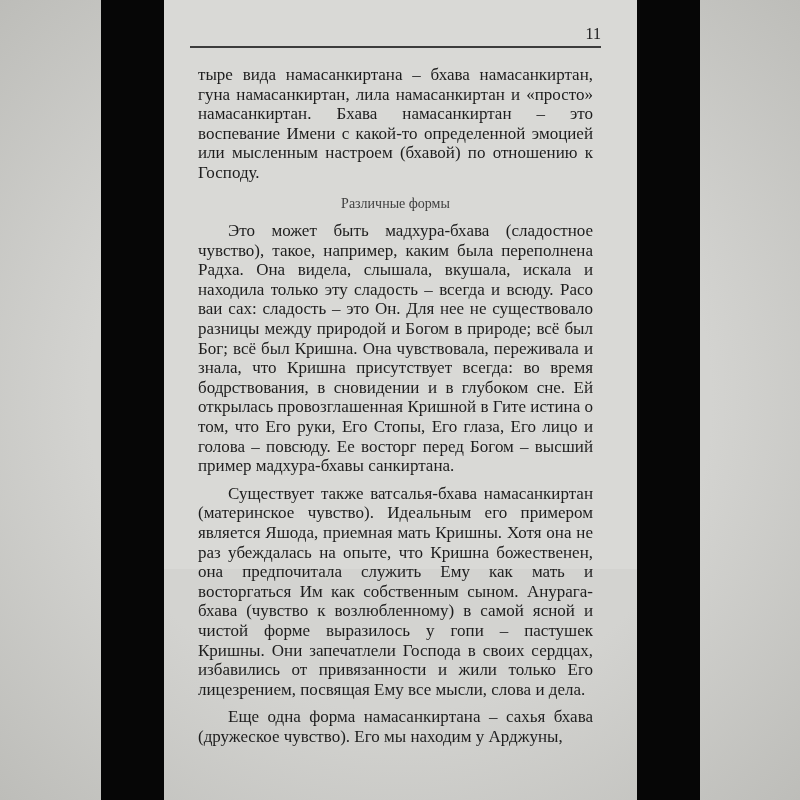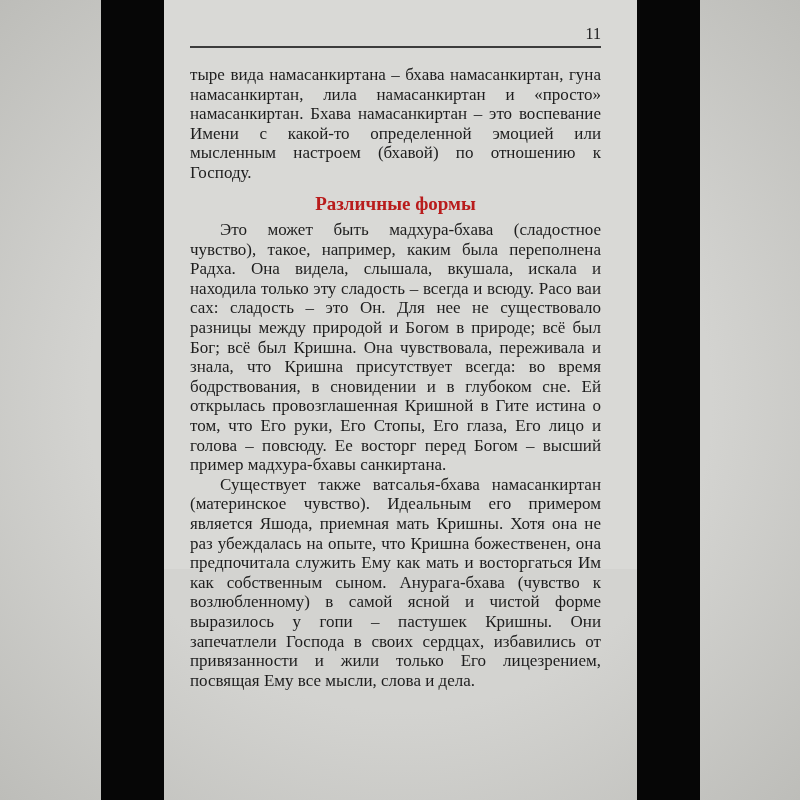--- a/index.html
+++ b/index.html
@@ -38,35 +38,35 @@
     line-height: 20px;
     color: #1a1a1a;
   }
   .header-rule {
     height: 2px;
     background: #3c3c3c;
     margin-top: 2px;
     margin-bottom: 17px;
   }
   .body-text p {
-    margin: 0;
+    margin: 8px;
     font-size: 17px;
     line-height: 19.6px;
     text-align: justify;
     hyphens: auto;
     -webkit-hyphens: auto;
   }
   .body-text p.indent { text-indent: 30px; }
   .section-heading {
     margin: 11px 0 7px 0;
-    font-size: 19px;
+    font-size: 14px;
     line-height: 19.5px;
-    font-weight: bold;
+    font-weight: normal;
     text-align: center;
-    color: #b91c1c;
+    color: #404040;
   }
 </style>
 </head>
 <body>
 
 <div class="edge-band left"></div>
 <div class="edge-band right"></div>
 
 <div class="page">
   <div class="page-inner">
@@ -78,16 +78,17 @@
     <div class="body-text">
 
       <p>тыре вида намасанкиртана – бхава намасанкиртан, гуна намасанкиртан, лила намасанкиртан и «просто» намасанкиртан. Бхава намасанкиртан – это воспевание Имени с какой-то определенной эмоцией или мысленным настроем (бхавой) по отношению к Господу.</p>
 
       <h2 class="section-heading"><span>Различные формы</span><br></h2>
 
       <p class="indent">Это может быть мадхура-бхава (сладостное чувство), такое, например, каким была переполнена Радха. Она видела, слышала, вкушала, искала и находила только эту сладость – всегда и всюду. Расо ваи сах: сладость – это Он. Для нее не существовало разницы между природой и Богом в природе; всё был Бог; всё был Кришна. Она чувствовала, переживала и знала, что Кришна присутствует всегда: во время бодрствования, в сновидении и в глубоком сне. Ей открылась провозглашенная Кришной в Гите истина о том, что Его руки, Его Стопы, Его глаза, Его лицо и голова – повсюду. Ее восторг перед Богом – высший пример мадхура-бхавы санкиртана.</p>
 
       <p class="indent">Существует также ватсалья-бхава намасанкиртан (материнское чувство). Идеальным его примером является Яшода, приемная мать Кришны. Хотя она не раз убеждалась на опыте, что Кришна божественен, она предпочитала служить Ему как мать и восторгаться Им как собственным сыном. Анурага-бхава (чувство к возлюбленному) в самой ясной и чистой форме выразилось у гопи – пастушек Кришны. Они запечатлели Господа в своих сердцах, избавились от привязанности и жили только Его лицезрением, посвящая Ему все мысли, слова и дела.</p>
 
+      <p class="indent">Еще одна форма намасанкиртана – сахья бхава (дружеское чувство). Его мы находим у Арджуны,</p>
 
     </div>
   </div>
 </div>
 
 </body></html>

